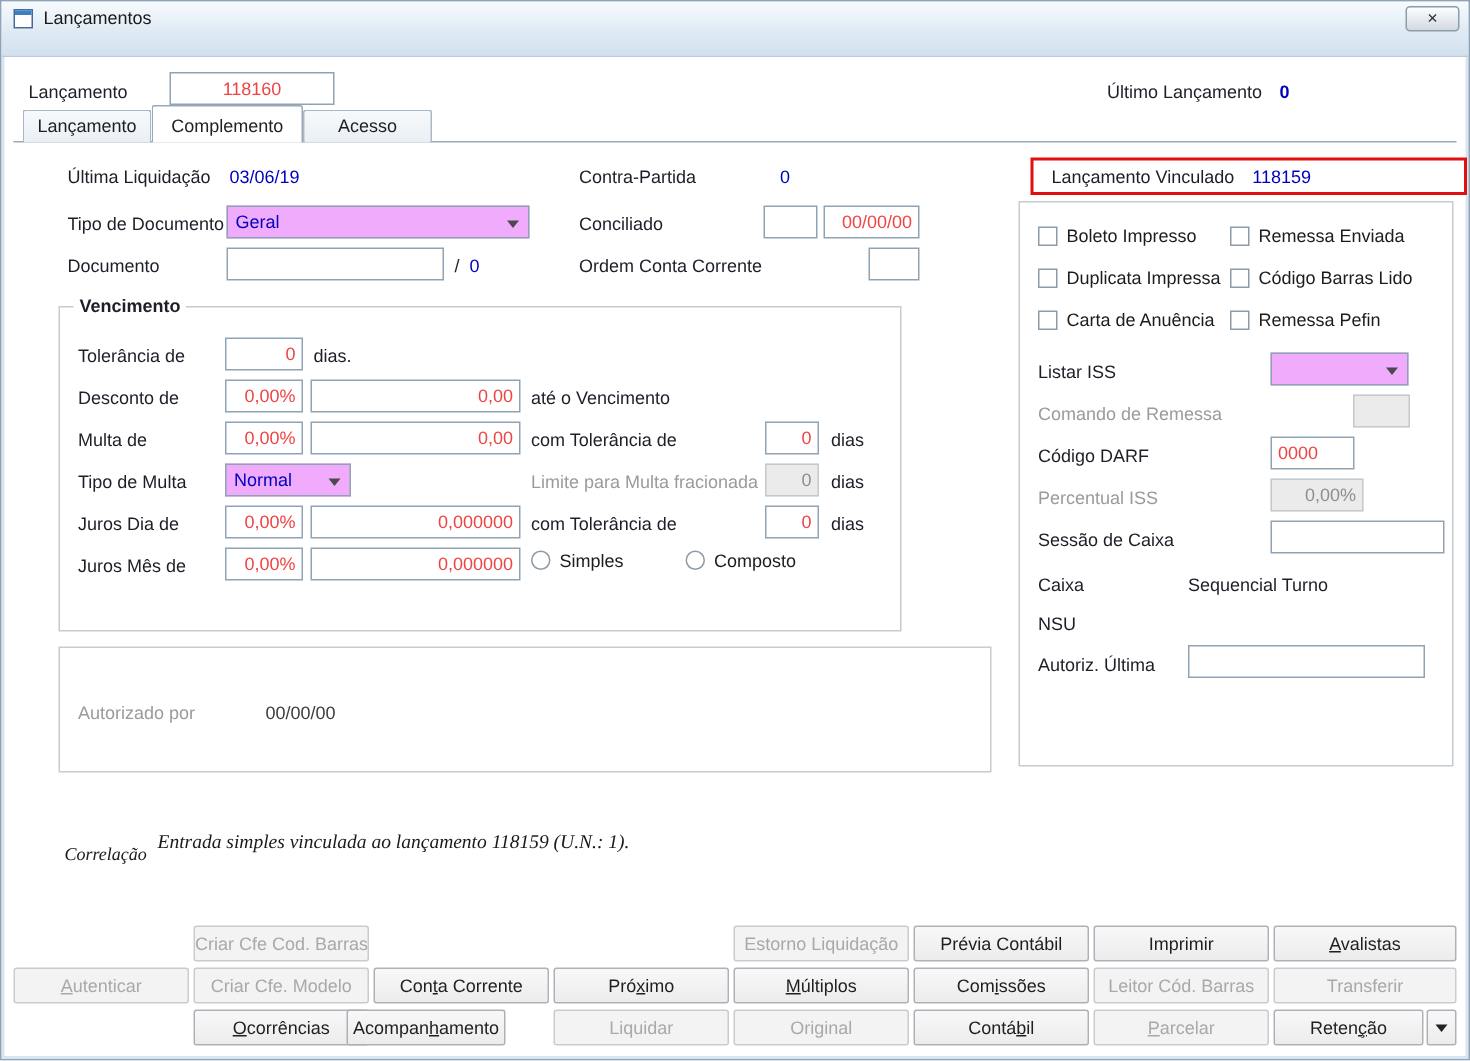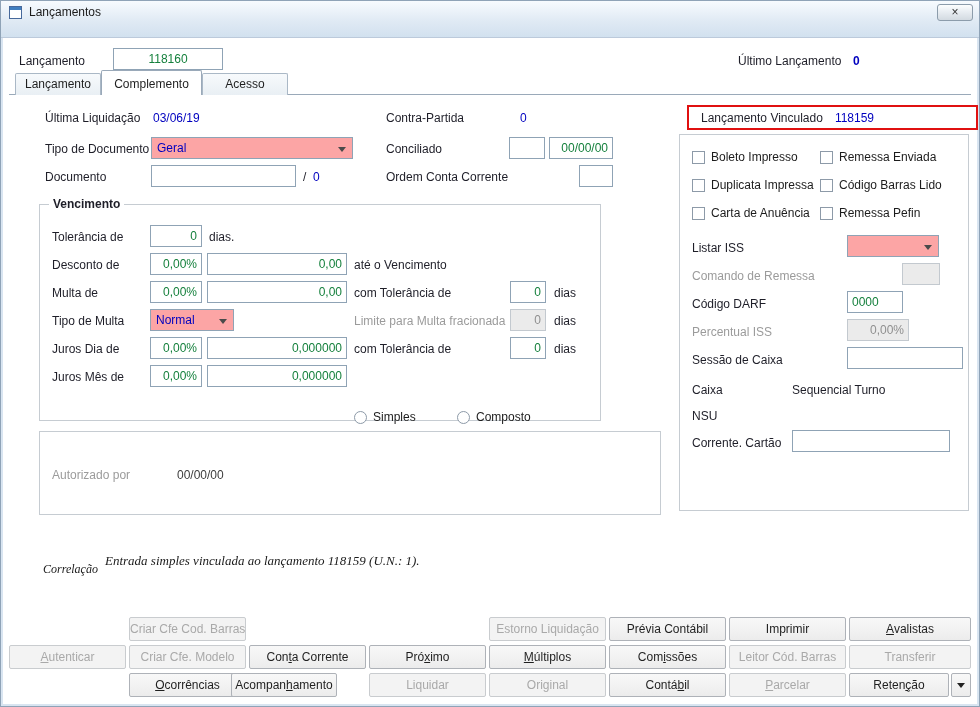--- a/index.html
+++ b/index.html
@@ -13,42 +13,42 @@
   .app-icon::before { content: ""; position: absolute; left: 0; top: 0; right: 0; height: 3px; background: #3f7ec0; }
   .title-text { position: absolute; left: 28px; top: 4px; color: #1b1b1b; }
   .close-btn { position: absolute; right: 6px; top: 3px; width: 36px; height: 17px; border: 1px solid #8c9cab; border-radius: 3px;
     background: linear-gradient(180deg, #fdfefe, #e8edf2 45%, #d3dae1); text-align: center; line-height: 15px; color: #333; font-size: 12px; cursor: default; }
 
   .lbl { position: absolute; color: #1e1e28; white-space: nowrap; }
   .lbl.dis { color: #9b9b9b; }
   .val { position: absolute; color: #0000bf; white-space: nowrap; }
   .b { font-weight: bold; }
 
-  .inp { position: absolute; height: 22px; border: 1px solid #8fa3b5; background: #fff; color: #15803d;
+  .inp { position: absolute; height: 22px; border: 1px solid #8fa3b5; background: #fff; color: #ef4444;
     font: 12px "Liberation Sans", sans-serif; padding: 0 4px; outline: none; }
   .inp.r { text-align: right; }
   .inp.c { text-align: center; }
   .inp.dis { background: #ebebeb; border-color: #c3c9cf; color: #8f8f8f; }
 
-  .combo { position: absolute; height: 22px; border: 1px solid #8fa3b5; background: #fca5a5; cursor: default; }
+  .combo { position: absolute; height: 22px; border: 1px solid #8fa3b5; background: #f0abfc; cursor: default; }
   .combo-text { position: absolute; left: 5px; top: 3px; color: #0000bf; white-space: nowrap; }
   .combo-arrow { position: absolute; right: 6px; top: 9px; width: 0; height: 0;
     border-left: 4px solid transparent; border-right: 4px solid transparent; border-top: 5px solid #4a4a4a; }
 
   .gb { position: absolute; border: 1px solid #c6ccd2; background: #fff; }
   .gb-title { position: absolute; left: 9px; top: -8px; background: #fff; padding: 0 4px; font-weight: bold; color: #1e1e28; }
 
   .tab { position: absolute; top: 72px; height: 22px; border: 1px solid #aab8c6; border-bottom: none;
     background: linear-gradient(#f7fafc, #e9eff4); text-align: center; line-height: 21px; color: #1f1f1f; border-radius: 2px 2px 0 0; z-index: 2; }
   .tab.active { top: 69px; height: 25px; background: #fff; z-index: 4; line-height: 26px; border-color: #9aa9b9; }
   .tabline { position: absolute; left: 8px; right: 8px; top: 93px; border-top: 1px solid #9aa9b9; z-index: 1; }
 
   .cb { position: absolute; display: flex; align-items: center; gap: 6px; color: #1c1c1c; white-space: nowrap; cursor: default; }
   .cb-box { width: 13px; height: 13px; border: 1px solid #8d9aa8; background: #fff; flex: 0 0 auto; }
-  .radio { position: absolute; display: flex; align-items: center; gap: 6px; color: #1c1c1c; white-space: nowrap; cursor: default; margin-top: 43px; }
+  .radio { position: absolute; display: flex; align-items: flex-start; gap: 6px; color: #1c1c1c; white-space: nowrap; cursor: default; }
   .rad { width: 13px; height: 13px; border: 1px solid #8d9aa8; border-radius: 50%; background: #fff; flex: 0 0 auto; }
 
   .redbox { position: absolute; left: 686px; top: 104px; width: 291px; height: 25px; border: 2px solid #e01010;
     display: flex; align-items: center; padding-left: 12px; gap: 12px; white-space: nowrap; }
 
   .btn { position: absolute; height: 24px; border: 1px solid #aeb2b8; background: linear-gradient(#f8f8f8, #ececec);
     text-align: center; line-height: 22px; color: #1f1f1f; border-radius: 2px; cursor: default; white-space: nowrap; overflow: hidden; }
   .btn.disabled { color: #a9a9a9; border-color: #c9cccf; background: #f3f3f3; }
   .btn u { text-decoration: underline; }
   .arrow-down { display: inline-block; width: 0; height: 0; border-left: 4px solid transparent; border-right: 4px solid transparent;
@@ -201,21 +201,21 @@
     <input class="inp r dis" style="left: 167px; top: 184px; width: 62px;" disabled="" value="0,00%">
 
     <span class="lbl" style="left:12px;top:218px">Sessão de Caixa</span>
     <input class="inp" style="left: 167px; top: 212px; width: 116px;" value="">
 
     <span class="lbl" style="left:12px;top:248px">Caixa</span>
     <span class="lbl" style="left:112px;top:248px">Sequencial Turno</span>
 
     <span class="lbl" style="left:12px;top:274px">NSU</span>
 
-    <span class="lbl" style="left:12px;top:301px">Corrente. Cartão</span>
+    <span class="lbl" style="left:12px;top:301px">Autoriz. Última</span>
     <input class="inp" style="left: 112px; top: 295px; width: 158px;" value="">
   </div>
 
   <div class="btn disabled" style="left:128px;top:616px;width:117px">Criar Cfe Cod. Barras</div>
   <div class="btn disabled" style="left:488px;top:616px;width:117px">Estorno Liquidação</div>
   <div class="btn" style="left:608px;top:616px;width:117px">Prévia Contábil</div>
   <div class="btn" style="left:728px;top:616px;width:117px">Imprimir</div>
   <div class="btn" style="left:848px;top:616px;width:122px"><u>A</u>valistas</div>
 
   <div class="btn disabled" style="left:8px;top:644px;width:117px"><u>A</u>utenticar</div>

